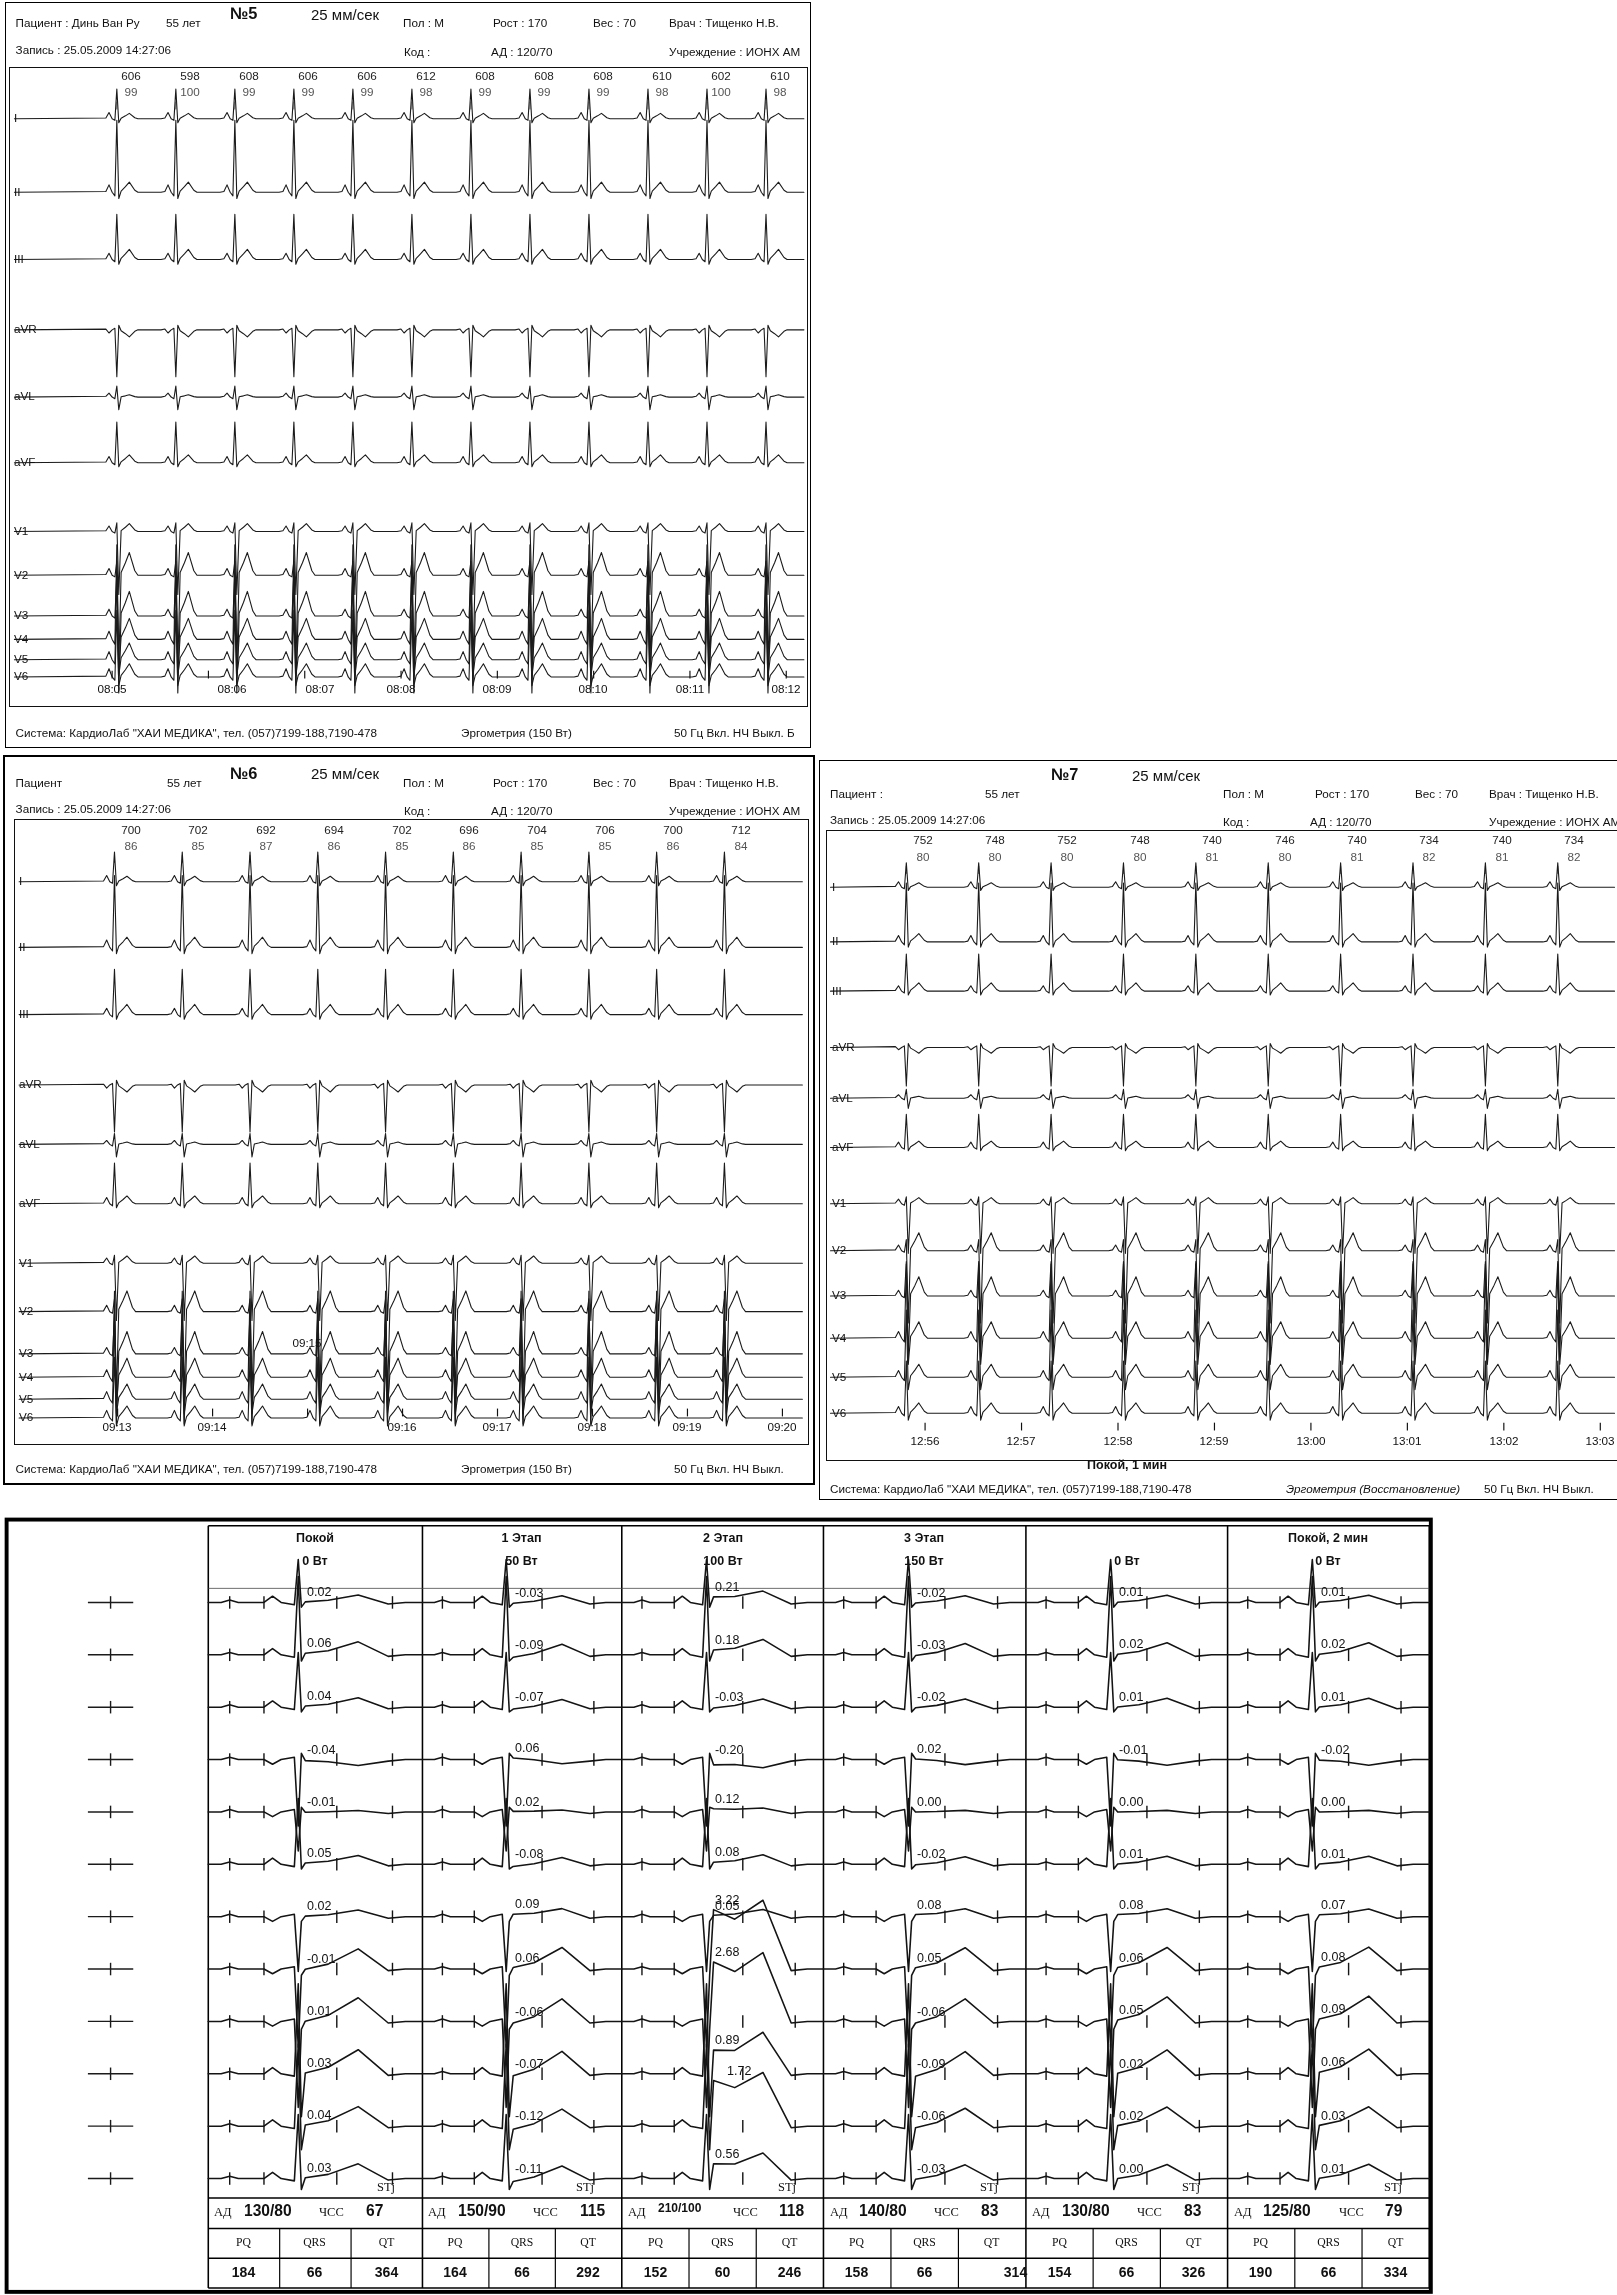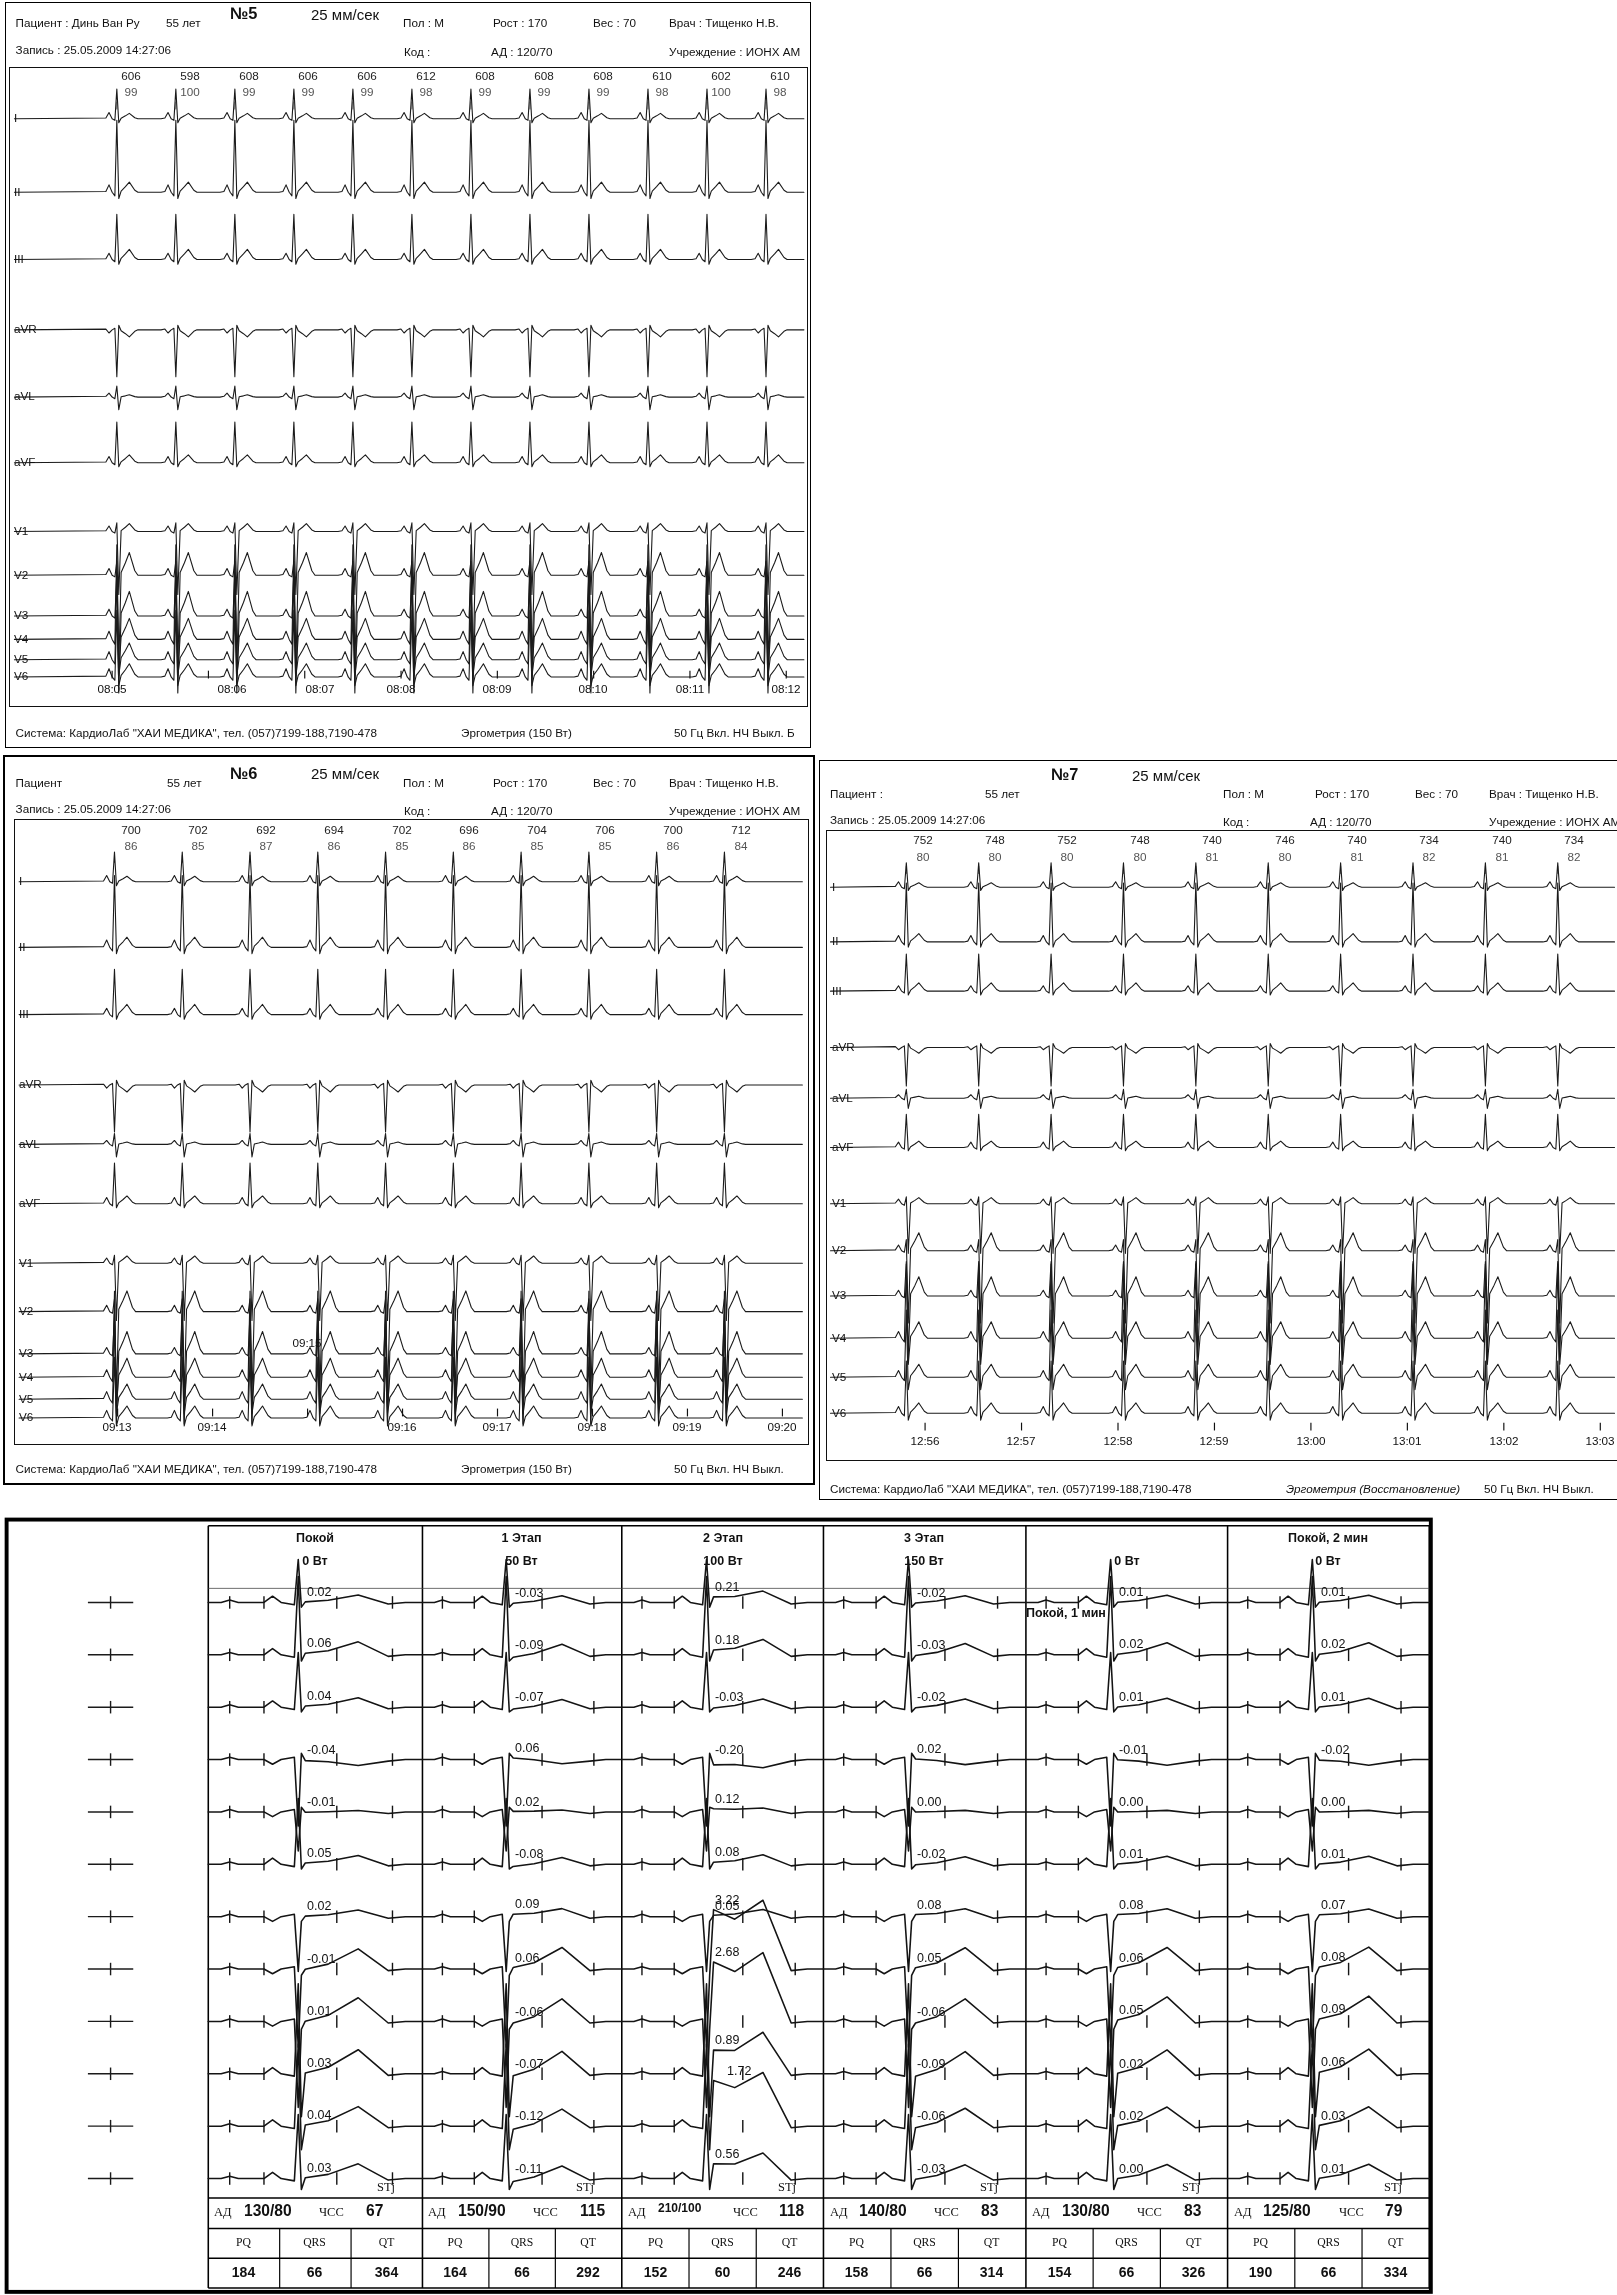--- a/index.html
+++ b/index.html
@@ -807,22 +807,22 @@
     <div class="lbl t16" style="left: 917px; top: 2162px;">-0.03</div>
     <div class="lbl t16 serif" style="left: 830px; top: 2205px;">АД</div>
     <div class="lbl b" style="left: 859px; top: 2202px; font-size: 15.6px;">140/80</div>
     <div class="lbl t16 serif" style="left: 934px; top: 2205px;">ЧСС</div>
     <div class="lbl b" style="left: 981px; top: 2202px; font-size: 15.6px;">83</div>
     <div class="lbl t15 serif" style="left: 823px; top: 2236px; width: 67px; text-align: center;">PQ</div>
     <div class="lbl b" style="left: 823px; top: 2264px; width: 67px; text-align: center; font-size: 14px;">158</div>
     <div class="lbl t15 serif" style="left: 891px; top: 2236px; width: 67px; text-align: center;">QRS</div>
     <div class="lbl b" style="left: 891px; top: 2264px; width: 67px; text-align: center; font-size: 14px;">66</div>
     <div class="lbl t15 serif" style="left: 958px; top: 2236px; width: 67px; text-align: center;">QT</div>
-    <div class="lbl b" style="left: 958px; top: 2264px; width: 67px; text-align: center; font-size: 14px;">314</div>
-    <div class="lbl t16 b" style="left: 1026px; top: 1606px; width: 202px; ">Покой, 1 мин</div>
+    <div class="lbl b" style="left: 958px; top: 2264px; width: 67px; text-align: center; font-size: 14px; padding-left: 24px;">314</div>
+    <div class="lbl t16 b" style="left: 1026px; top: 1458px; width: 202px; text-align: center;">Покой, 1 мин</div>
     <div class="lbl t16 b" style="left: 1026px; top: 1554px; width: 202px; text-align: center;">0 Вт</div>
     <div class="lbl t16 serif" style="left: 1182px; top: 2180px;">STj</div>
     <div class="lbl t16" style="left: 1119px; top: 1585px;">0.01</div>
     <div class="lbl t16" style="left: 1119px; top: 1637px;">0.02</div>
     <div class="lbl t16" style="left: 1119px; top: 1690px;">0.01</div>
     <div class="lbl t16" style="left: 1119px; top: 1743px;">-0.01</div>
     <div class="lbl t16" style="left: 1119px; top: 1795px;">0.00</div>
     <div class="lbl t16" style="left: 1119px; top: 1847px;">0.01</div>
     <div class="lbl t16" style="left: 1119px; top: 1898px;">0.08</div>
     <div class="lbl t16" style="left: 1119px; top: 1951px;">0.06</div>

